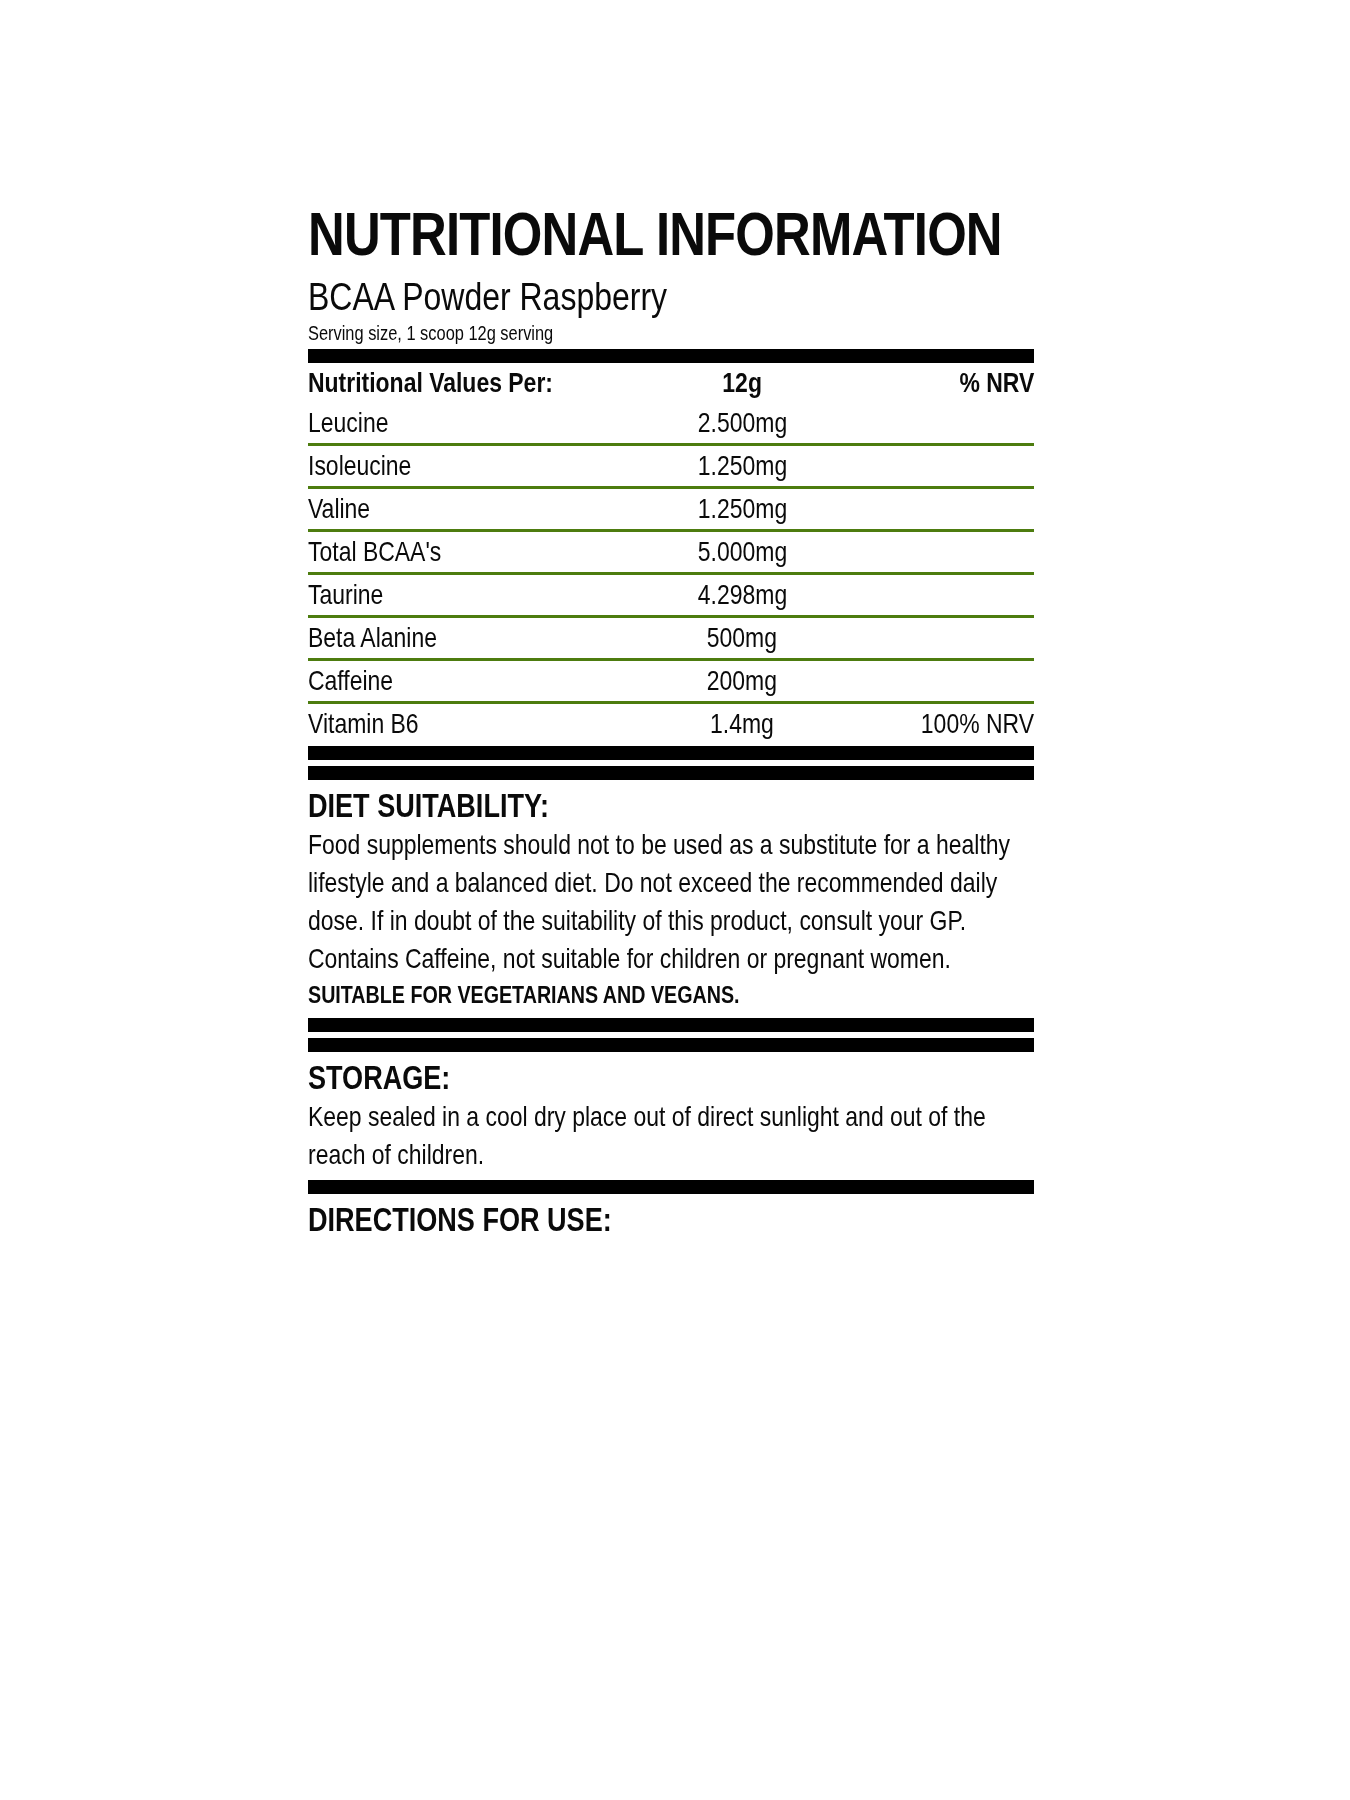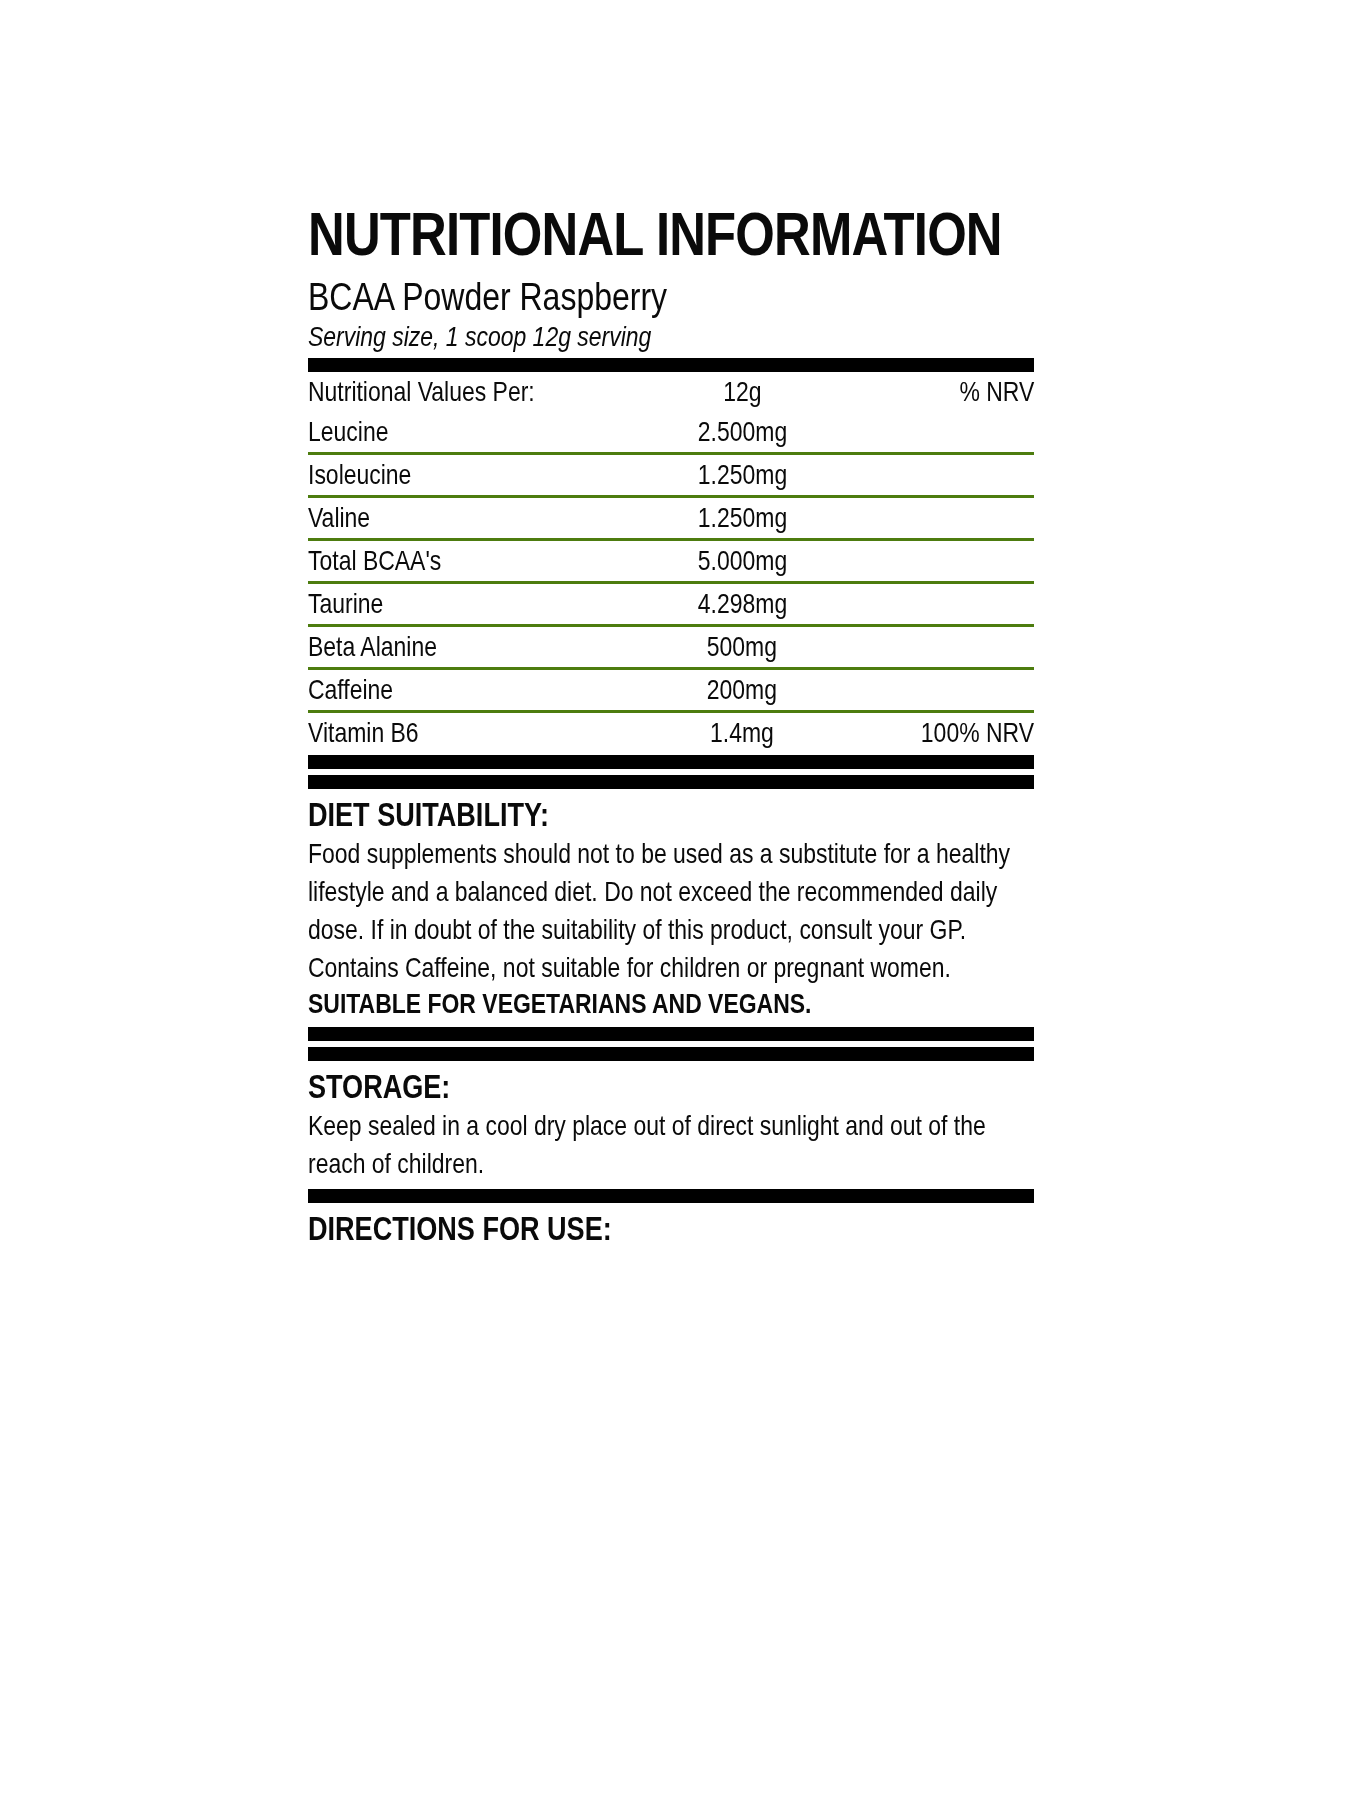--- a/index.html
+++ b/index.html
@@ -38,22 +38,21 @@
     text-align: right;
   }
   .product-name {
     margin: 10px 0 0 0;
     font-size: 39px;
     font-weight: normal;
     line-height: 1.15;
   }
   .serving-note {
     margin: 2px 0 0 0;
-    font-size: 28px;
-    font-style: italic;
+    font-size: 20px;
     line-height: 1.1;
   }
   .bar {
     height: 14px;
     background: #000000;
     margin-top: 6px;
   }
   .bar.first { margin-top: 5px; }
   table.nutrition {
     width: 100%;
@@ -62,21 +61,21 @@
   }
   table.nutrition col.c-name   { width: 334px; }
   table.nutrition col.c-amount { width: 200px; }
   table.nutrition col.c-nrv    { width: 192px; }
   table.nutrition th, table.nutrition td {
     padding: 0;
     font-size: 28px;
     height: 40px;
     vertical-align: middle;
   }
-  table.nutrition th { font-weight: normal; }
+  table.nutrition th { font-weight: bold; }
   th.name-col, td.name-col { text-align: left; }
   th.amount-col, td.amount-col { text-align: center; }
   th.nrv-col, td.nrv-col { text-align: right; padding-right: 14px; }
   td .cell-l, th .cell-l { display: inline-block; transform: scaleX(0.82); transform-origin: 0 50%; white-space: nowrap; }
   td .cell-c, th .cell-c { display: inline-block; transform: scaleX(0.82); transform-origin: 50% 50%; white-space: nowrap; }
   td .cell-r, th .cell-r { display: inline-block; transform: scaleX(0.82); transform-origin: 100% 50%; white-space: nowrap; }
   table.nutrition tbody tr:not(:last-child) td { border-bottom: 3px solid #4d7c0f; }
   h2.section-heading {
     margin: 8px 0 0 0;
     font-size: 33px;
@@ -84,21 +83,21 @@
     line-height: 1.1;
   }
   p.section-body {
     margin: 2px 0 0 0;
     font-size: 28px;
     line-height: 38px;
     font-weight: normal;
   }
   p.emphasis-line {
     margin: 2px 0 0 0;
-    font-size: 28px;
+    font-size: 24px;
     font-weight: bold;
     line-height: 30px;
   }
 </style>
 </head>
 <body>
 
 <div class="label">
 
   <h1 class="page-title"><span class="cond">NUTRITIONAL INFORMATION</span></h1>

